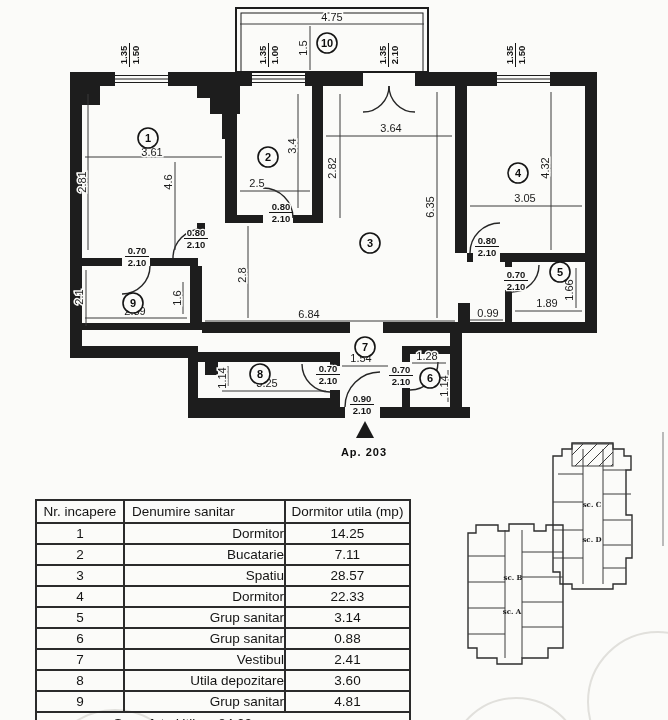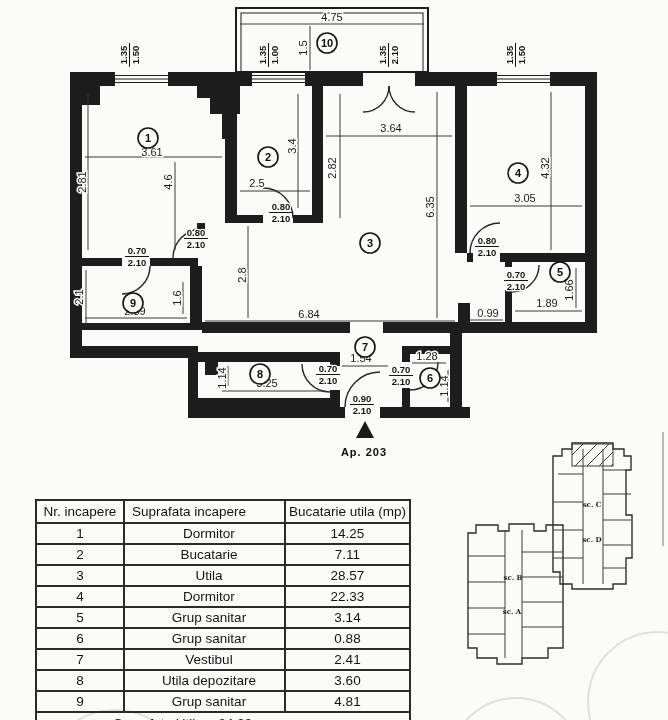--- a/index.html
+++ b/index.html
@@ -28,21 +28,21 @@
   .artifact{fill:none;stroke:#e1e0dc;stroke-width:2;}
   .edge-line{stroke:#8f8f8f;stroke-width:1.2;}
   
   #table-wrap{position:absolute;left:35px;top:499px;width:378px;height:221px;overflow:hidden;}
   #areas-table{border-collapse:collapse;table-layout:fixed;width:374px;
                font-family:"Liberation Sans",sans-serif;font-size:13.5px;color:#141414;}
   #areas-table td,#areas-table th{border:2px solid #2b2b2b;height:19px;padding:0;
                overflow:hidden;white-space:nowrap;font-weight:400;}
   #areas-table th{height:21px;}
   .c-nr{text-align:center;}
-  .c-name{text-align:center;padding-left:9px !important;margin-left:35px;}
+  .c-name{text-align:right;padding-left:9px !important;margin-left:35px;}
   .c-area{text-align:center;}
   .h-name{text-align:left;padding-left:7px !important;}
   .footer-cell{text-align:center;padding-right:58px !important;height:20px !important;}
 </style>
 </head>
 <body>
 
 <div id="page">
 
 <svg id="plan-svg" width="668" height="720" viewBox="0 0 668 720">
@@ -337,38 +337,38 @@
 <div id="table-wrap">
   <table id="areas-table">
     <colgroup>
           <col style="width:88px">
           <col style="width:161px">
           <col style="width:125px">
         </colgroup>
     <thead>
           <tr id="header-row">
             <th class="c-nr">Nr. incapere</th>
-            <th class="h-name">Suprafata incapere</th>
-            <th class="c-area">Bucatarie utila (mp)</th>
+            <th class="h-name">Denumire sanitar</th>
+            <th class="c-area">Dormitor utila (mp)</th>
           </tr>
         </thead>
     <tbody id="table-body">
           <tr>
             <td class="c-nr">1</td>
             <td class="c-name">Dormitor</td>
             <td class="c-area">14.25</td>
           </tr>
           <tr>
             <td class="c-nr">2</td>
             <td class="c-name">Bucatarie</td>
             <td class="c-area">7.11</td>
           </tr>
           <tr>
             <td class="c-nr">3</td>
-            <td class="c-name">Utila</td>
+            <td class="c-name">Spatiu</td>
             <td class="c-area">28.57</td>
           </tr>
           <tr>
             <td class="c-nr">4</td>
             <td class="c-name">Dormitor</td>
             <td class="c-area">22.33</td>
           </tr>
           <tr>
             <td class="c-nr">5</td>
             <td class="c-name">Grup sanitar</td>

